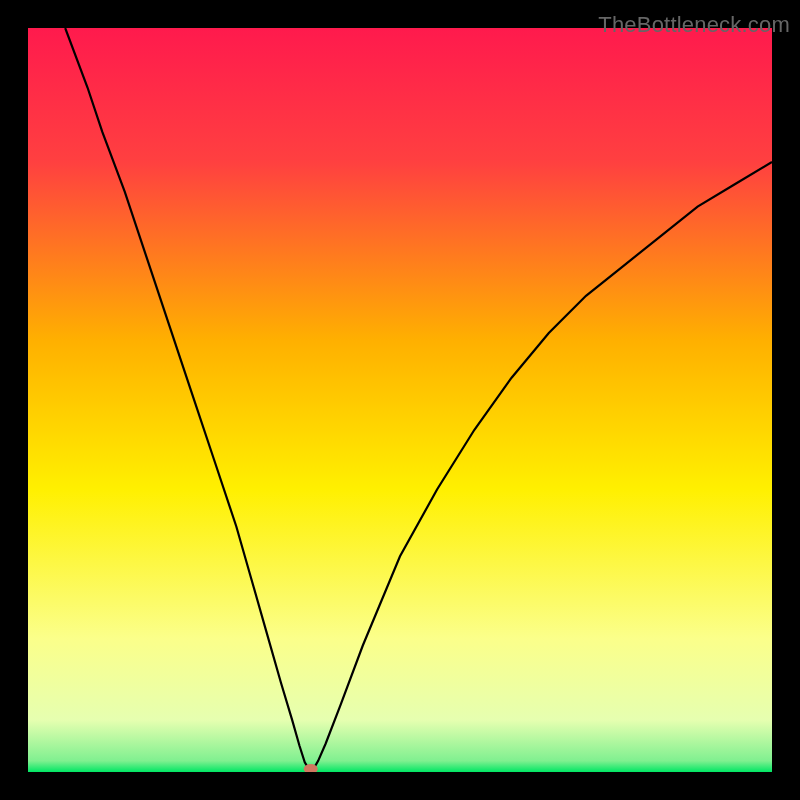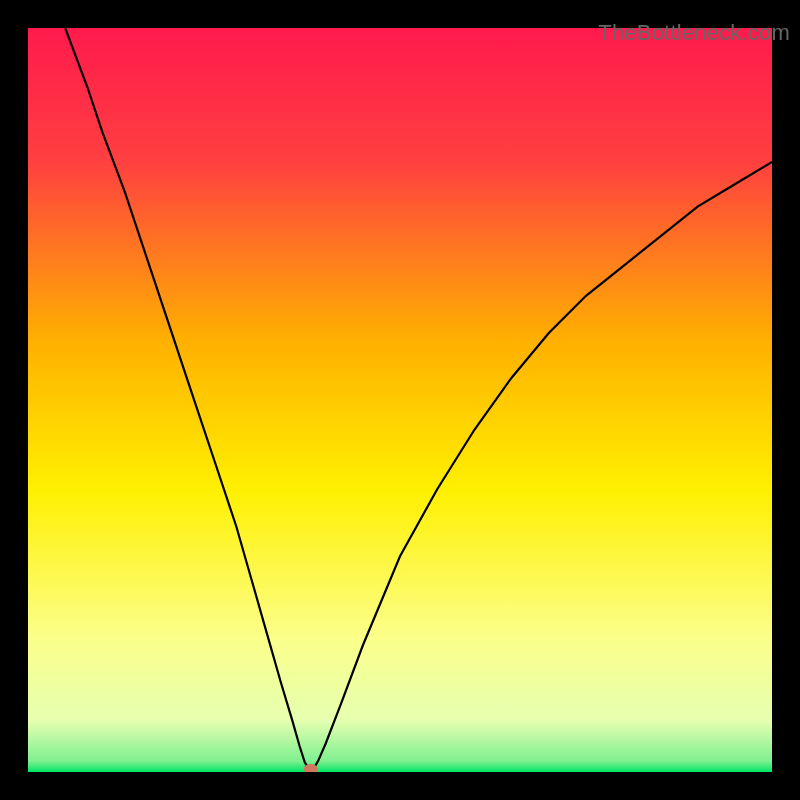--- a/index.html
+++ b/index.html
@@ -21,21 +21,21 @@
   }
   .plot-area {
     position: absolute;
     left: 0;
     top: 0;
     width: 744px;
     height: 744px;
   }
   .watermark {
     position: absolute;
-    top: 20px;
+    top: 12px;
     right: 10px;
     color: #666666;
     font-size: 22px;
     font-weight: 500;
     letter-spacing: 0.2px;
     pointer-events: none;
   }
 </style>
 </head>
 <body>

